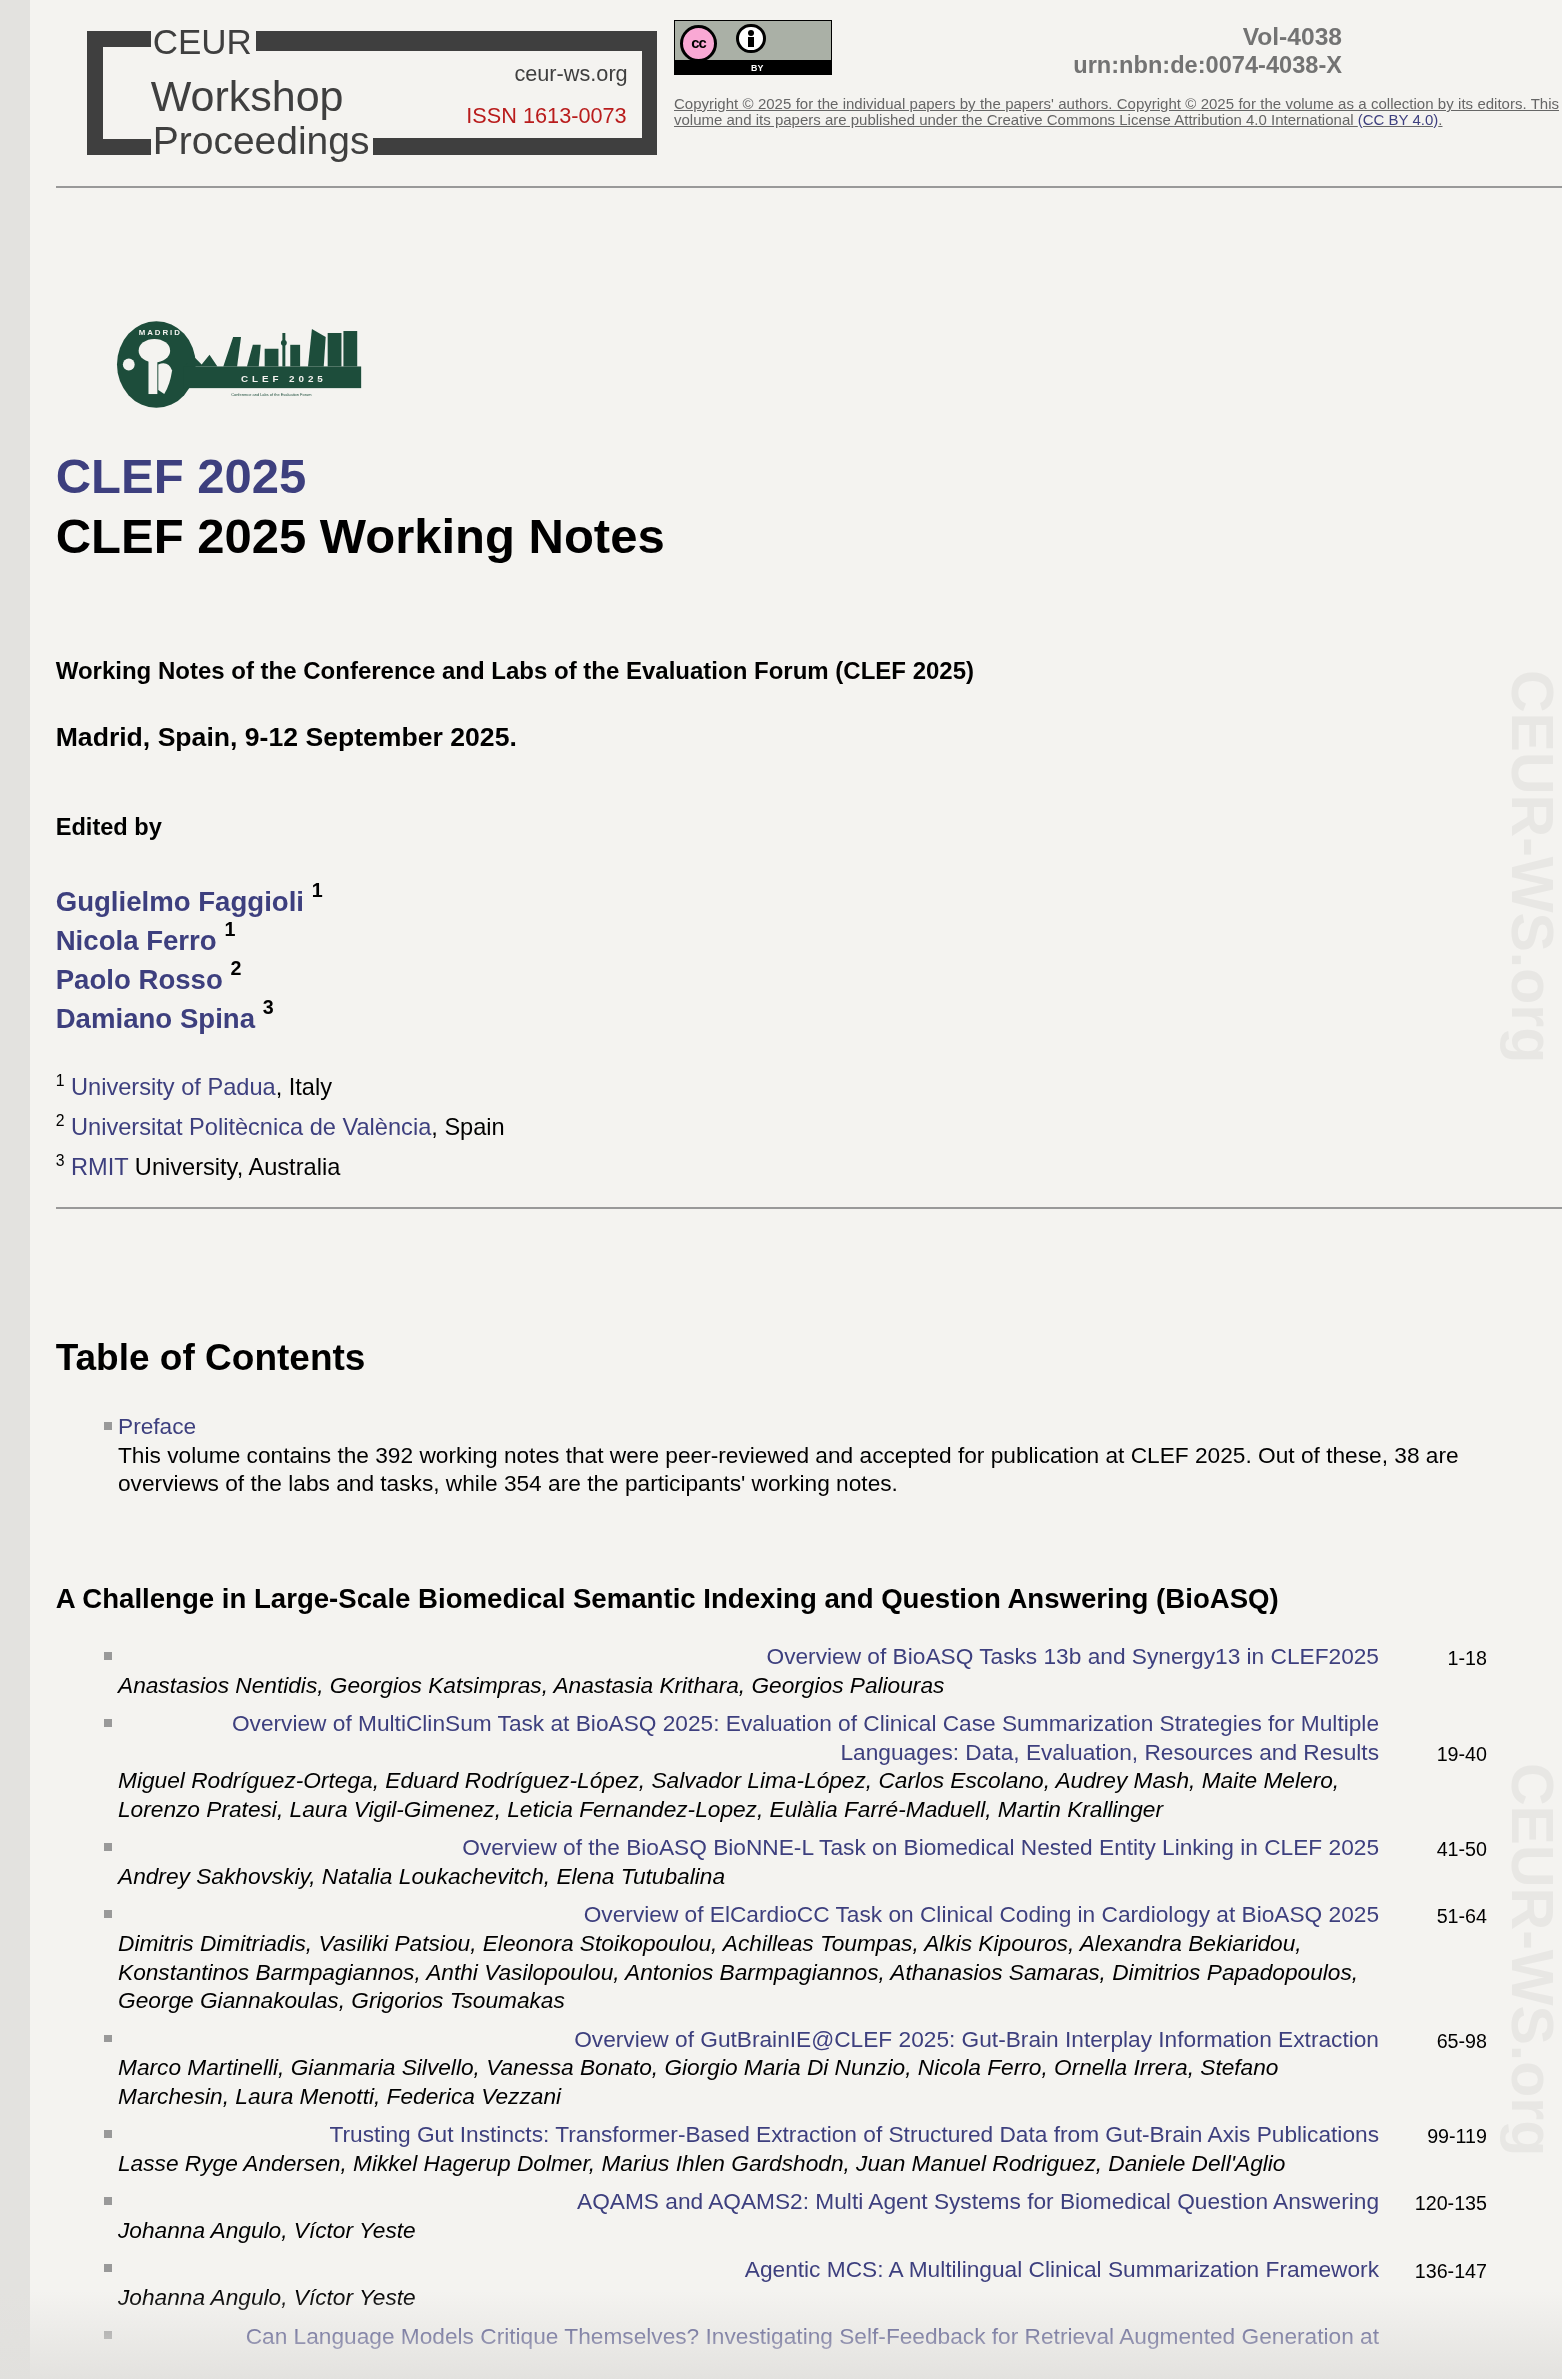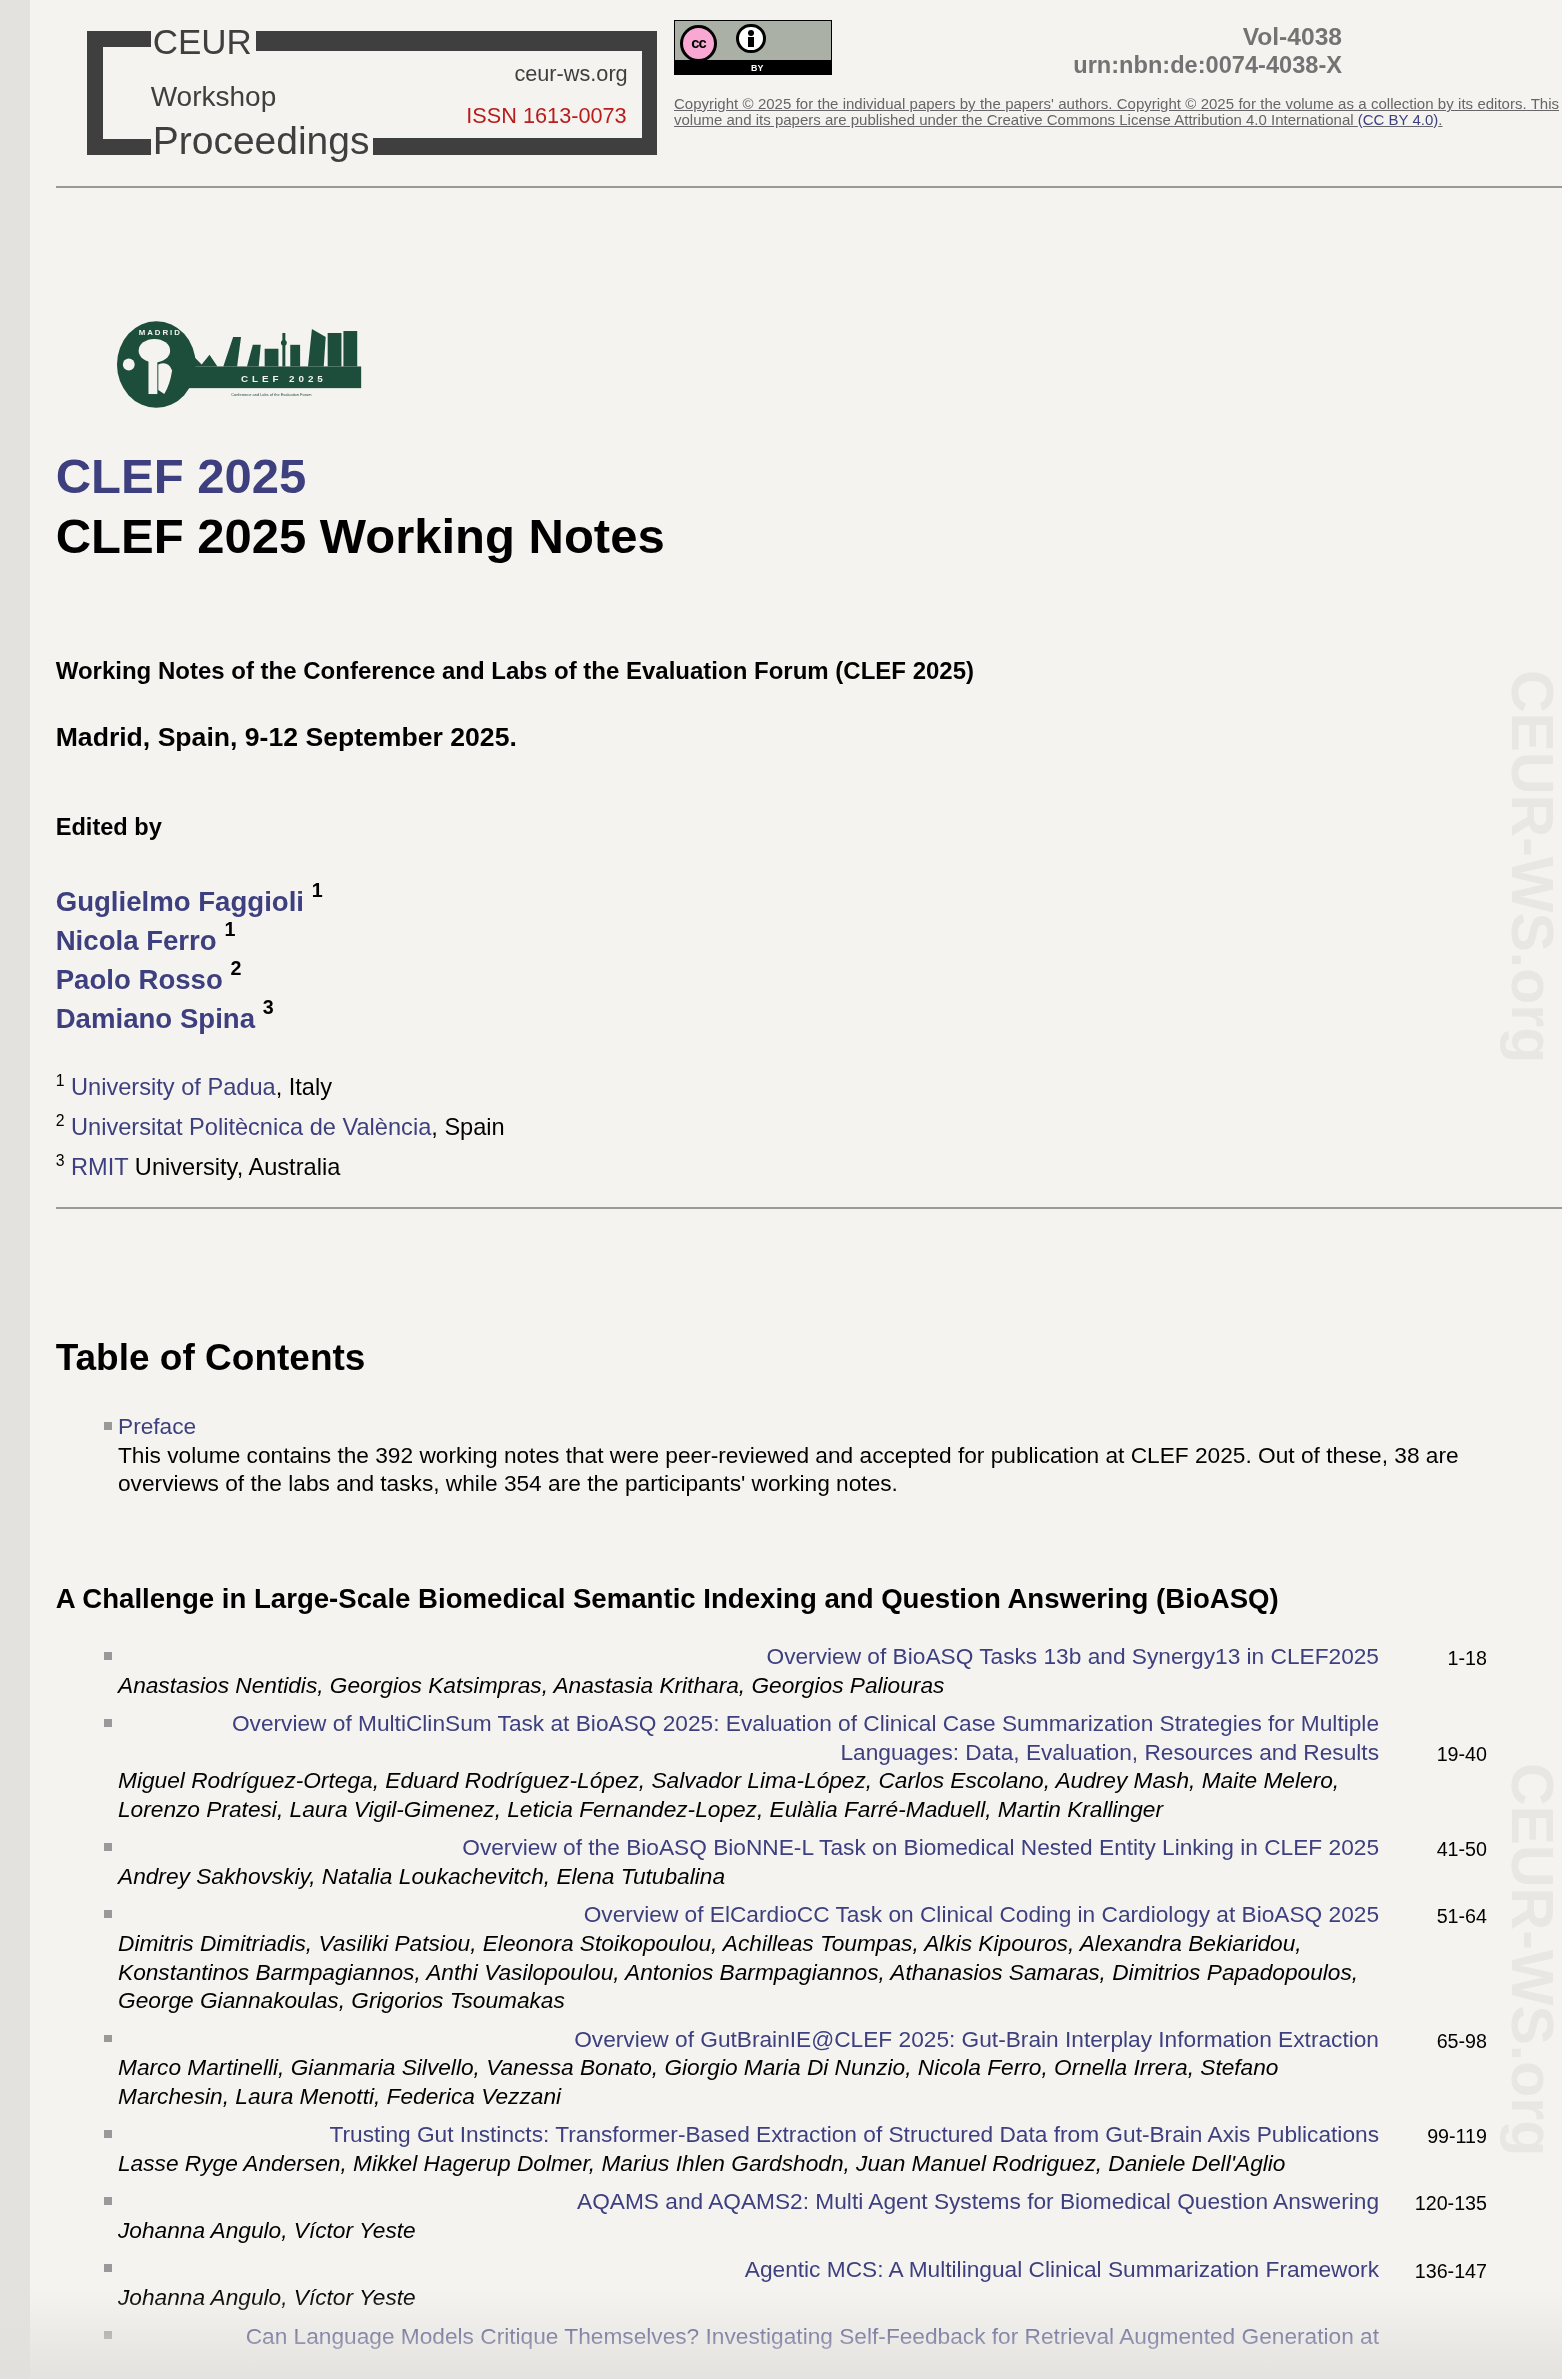--- a/index.html
+++ b/index.html
@@ -14,21 +14,21 @@
   a, .link { color: #3d3f7e; text-decoration: none; text-align: right; }
 
   
   .ceur-logo { position: absolute; left: 21.7px; top: 19.7px; width: 601px; height: 140px; }
   .ceur-logo .frame-l { position: absolute; left: 31.5px; top: 11.8px; width: 207px; height: 124px; border: 16.7px solid #3f3f3f; border-right: none; box-sizing: border-box; }
   .ceur-logo .frame-r { position: absolute; left: 355px; top: 11.8px; width: 246px; height: 124px; border: 15.8px solid #3f3f3f; border-left: none; box-sizing: border-box; }
   .ceur-logo .bar-top { position: absolute; left: 158px; top: 11.8px; width: 443px; height: 19.7px; background: #3f3f3f; }
   .ceur-logo .bar-bot { position: absolute; left: 254px; top: 118px; width: 347px; height: 17.7px; background: #3f3f3f; }
   .ceur-logo .word { position: absolute; color: #3f3f3f; font-size: 35px; line-height: 35px; background: #f4f3f0; padding: 0 3.9px 0 2px; }
   .ceur-logo .w1 { left: 95px; top: 3.9px; }
-  .ceur-logo .w2 { left: 95px; top: 57px; font-size: 28px; line-height: 39px; padding: 0; background: transparent; }
+  .ceur-logo .w2 { left: 95px; top: 57px; font-size: 43px; line-height: 39px; padding: 0; background: transparent; }
   .ceur-logo .w3 { left: 95px; top: 100px; font-size: 39px; line-height: 41px; }
   .ceur-logo .site { position: absolute; left: 414px; top: 41px; font-size: 21.7px; color: #3f3f3f; width: 158px; text-align: right; }
   .ceur-logo .issn { position: absolute; left: 364px; top: 83px; font-size: 21.7px; color: #b91c1c; width: 207px; text-align: right; }
 
   .cc-badge { position: absolute; left: 640px; top: 19.7px; width: 158px; height: 55px; background: #aab0a6; border: 1px solid #000; box-sizing: border-box; }
   .cc-badge .by-strip { position: absolute; left: 0; bottom: 0; width: 100%; height: 13.8px; background: #000; }
   .cc-badge .by-txt { position: absolute; left: 76px; bottom: 1px; font-size: 8.9px; color: #fff; font-weight: bold; }
   .cc-badge .cc-circle { position: absolute; left: 4.9px; top: 3.9px; width: 37px; height: 37px; border-radius: 50%; background: #f9a8d4; border: 3px solid #000; box-sizing: border-box; font-size: 14.8px; font-weight: bold; line-height: 31.5px; text-align: center; letter-spacing: -1px; }
   .cc-badge .person { position: absolute; left: 61px; top: 3px; width: 29.6px; height: 29.6px; border-radius: 50%; background: #fff; border: 3px solid #000; box-sizing: border-box; }
   .cc-badge .person::before { content: ""; position: absolute; left: 8.9px; top: 3px; width: 5.9px; height: 5.9px; border-radius: 50%; background: #000; }

